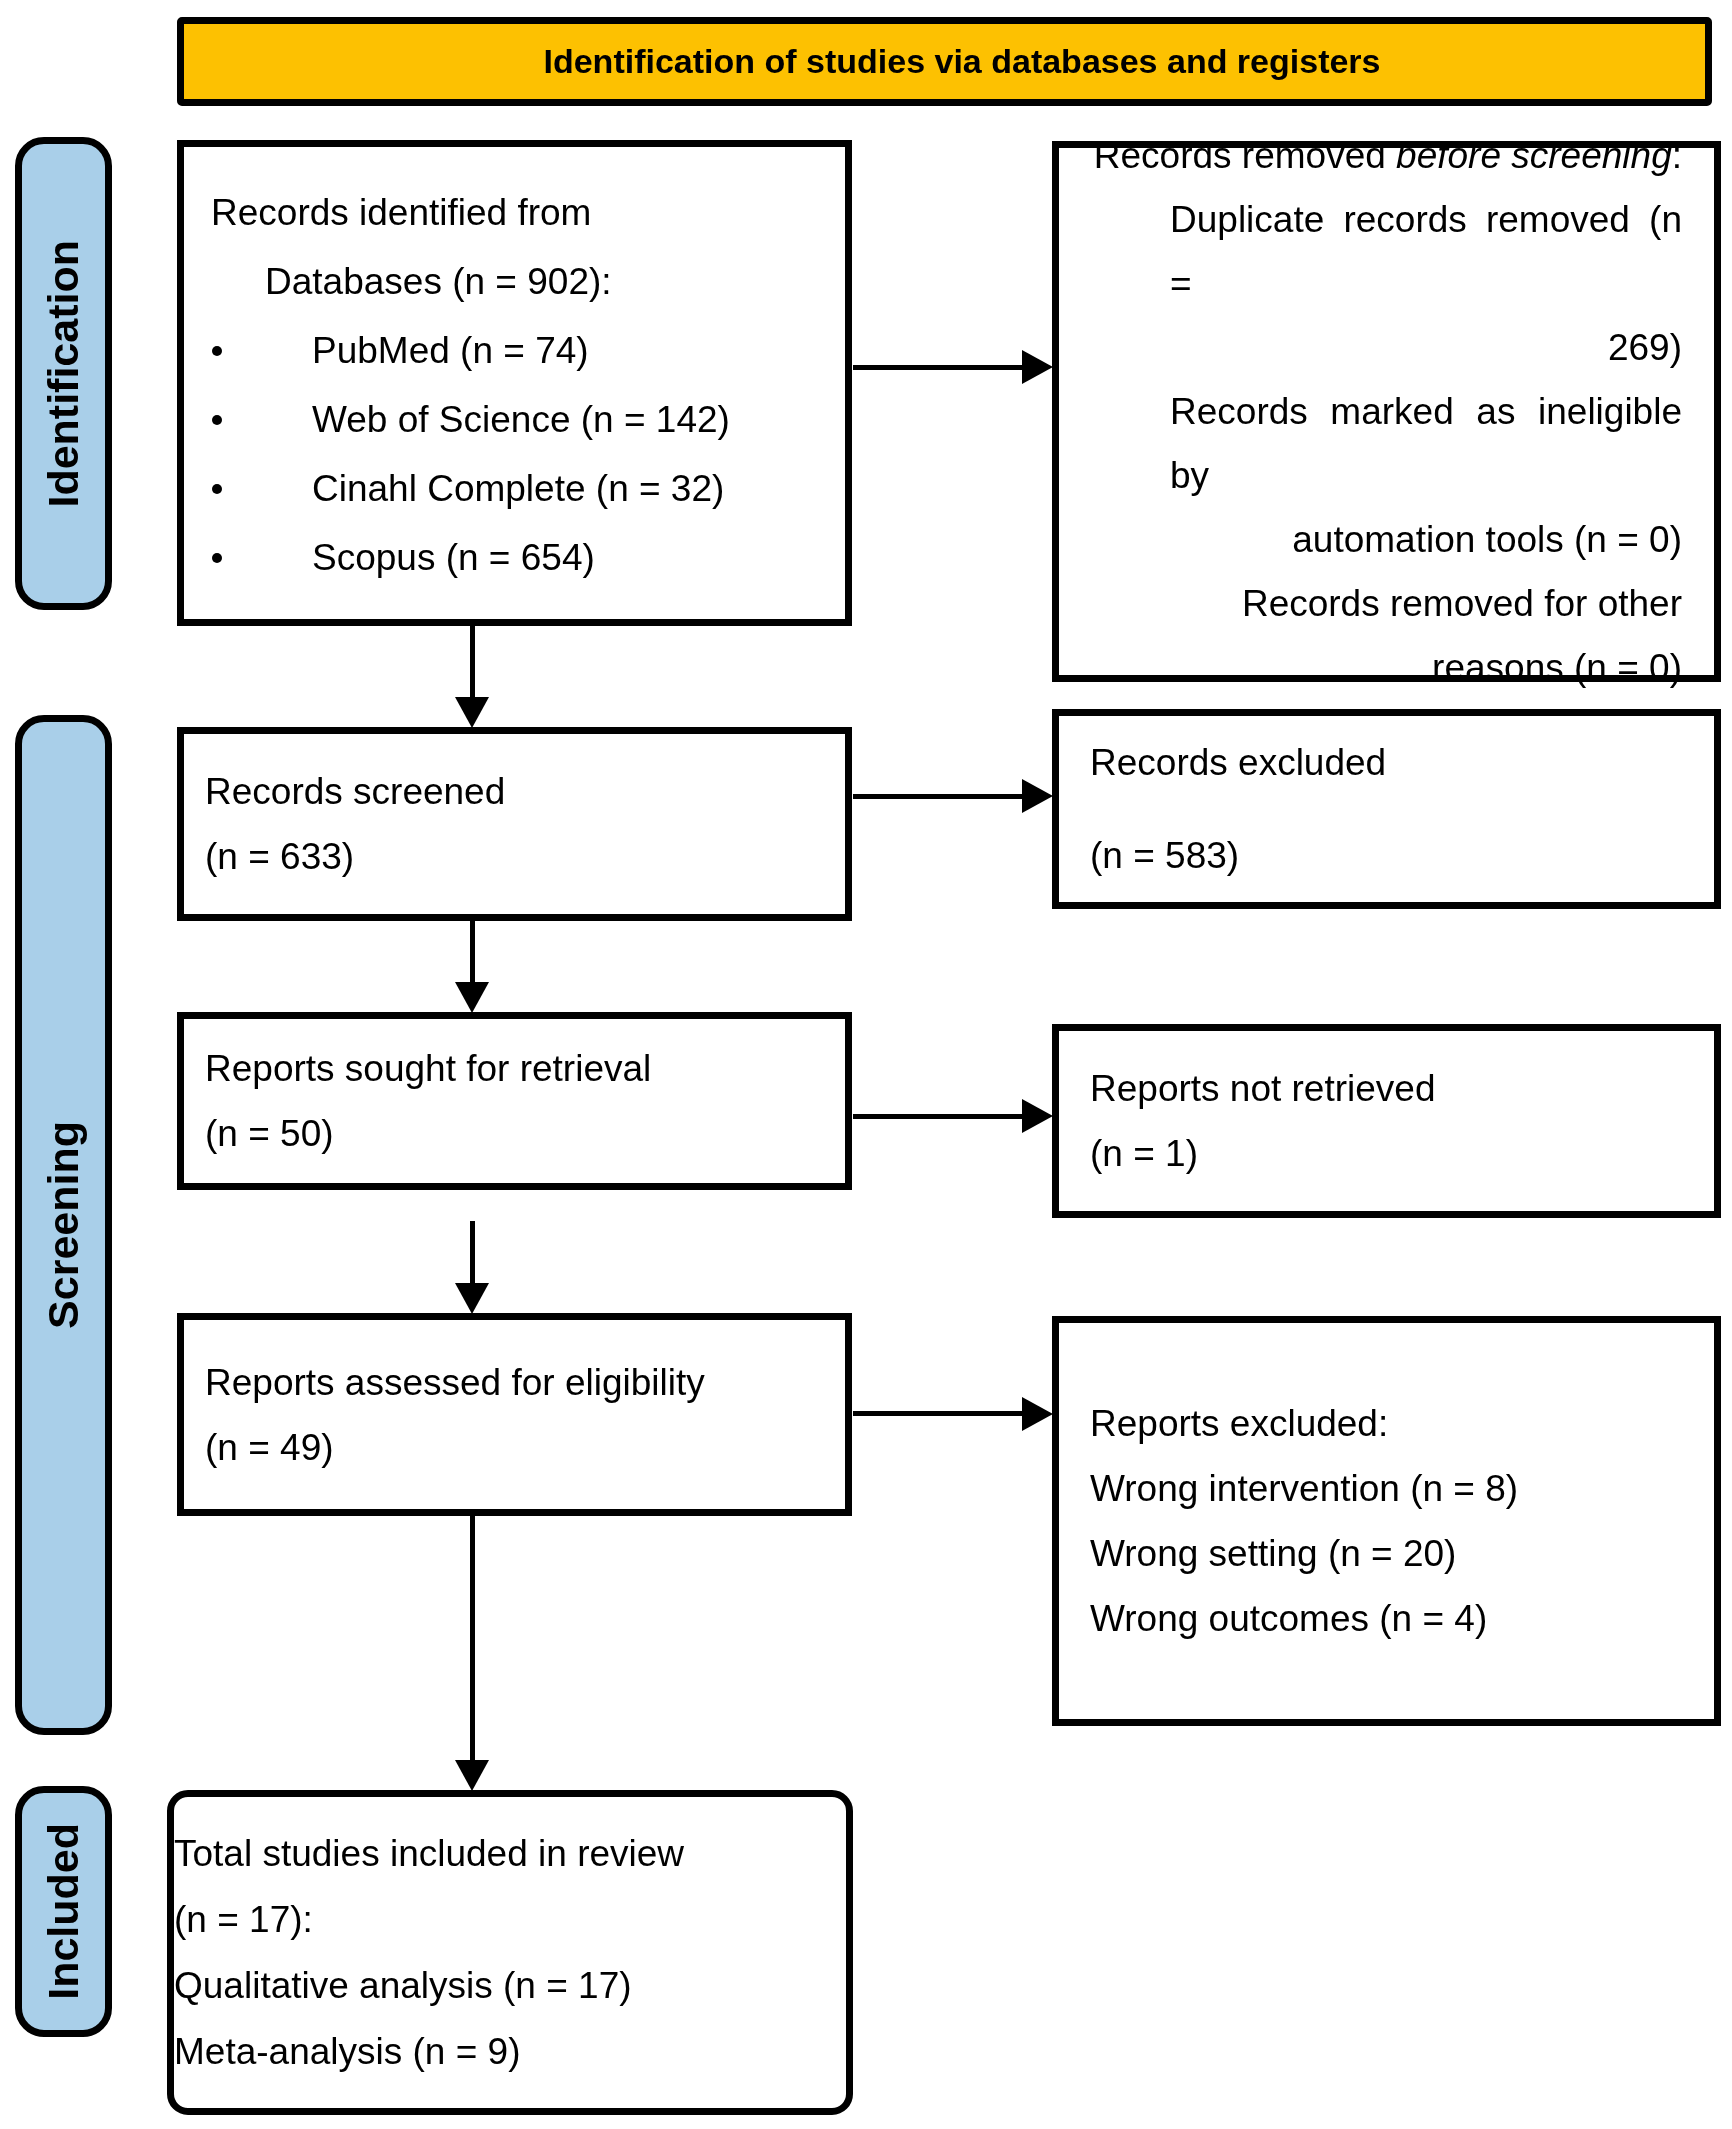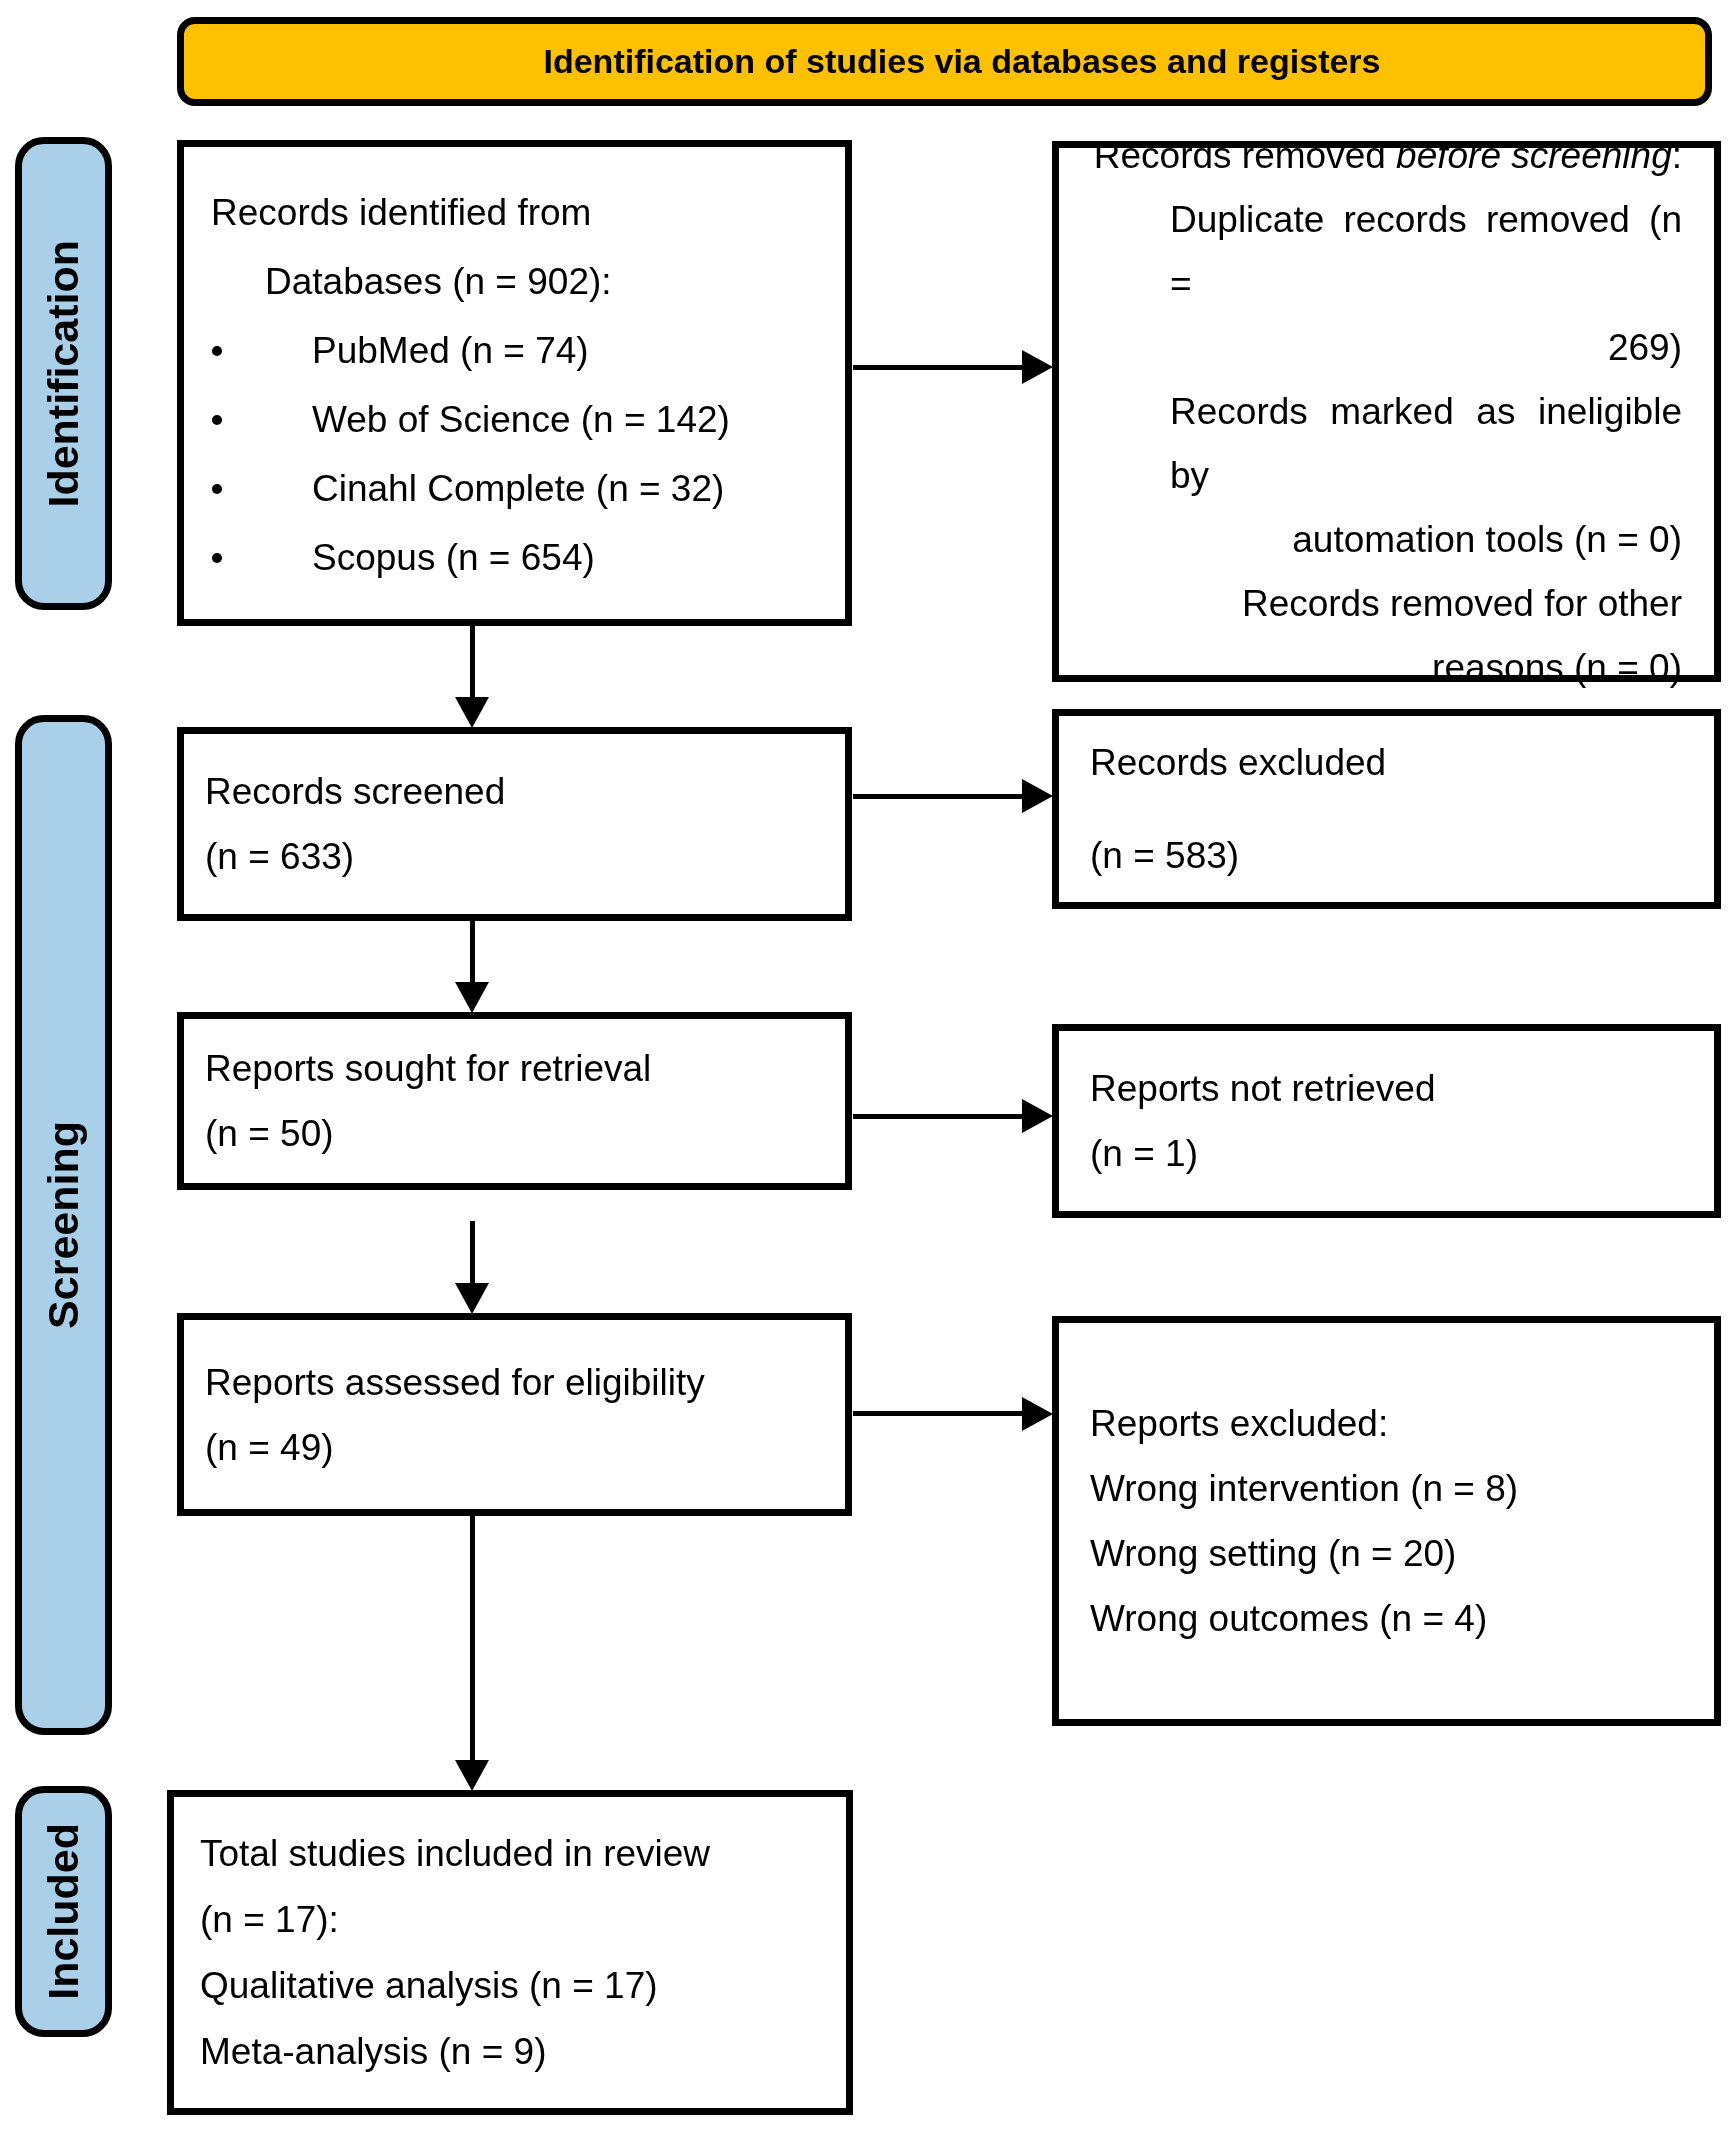--- a/index.html
+++ b/index.html
@@ -2,21 +2,21 @@
 <html style="--header-bg: #FDC101; --stage-bg: #A9CFE9; --line: #000000;font-size:9.6px"><head>
 <meta charset="utf-8">
 <style>
   :root { --header-bg:#FDC101; --stage-bg:#A9CFE9; --line:#000; }
   html,body{margin:0;padding:0;background:#fff;}
   #page{position:relative;width:1733px;height:2129px;background:#fff;
         font-family:"Liberation Sans","DejaVu Sans",sans-serif;color:#000;overflow:hidden;}
 
   
   .banner{position:absolute;left:177px;top:17px;width:1535px;height:89px;
-          box-sizing:border-box;border:7.2px solid var(--line);border-radius:18px;
+          box-sizing:border-box;border:7.2px solid var(--line);border-radius:5px;
           background:var(--header-bg);display:flex;align-items:center;justify-content:center;padding-left:35px;}
   .banner span{font-size:34px;font-weight:bold;}
 
   
   .stage{position:absolute;left:15px;width:97px;box-sizing:border-box;
          border:7.2px solid var(--line);border-radius:29px;background:var(--stage-bg);
          display:flex;align-items:center;justify-content:center;}
   .stage span{writing-mode:vertical-rl;transform:rotate(180deg);
               font-size:43px;font-weight:bold;white-space:nowrap;}
   #stage-identification{top:137px;height:473px;}
@@ -41,21 +41,21 @@
   #box-removed .indent{margin-left:81px;text-align:justify;}
   .stretch{text-align-last:justify;}
   .it{font-style:italic;}
 
   #box-screened{left:177px;top:727px;width:675px;height:194px;padding-left:21px;}
   #box-excluded{left:1052px;top:709px;width:669px;height:200px;padding-left:31px;gap:28px;}
   #box-sought{left:177px;top:1012px;width:675px;height:178px;padding-left:21px;}
   #box-notretrieved{left:1052px;top:1024px;width:669px;height:194px;padding-left:31px;}
   #box-assessed{left:177px;top:1313px;width:675px;height:203px;padding-left:21px;}
   #box-reportsexcluded{left:1052px;top:1316px;width:669px;height:410px;padding-left:31px;}
-  #box-included{left:167px;top:1790px;width:686px;height:325px;padding-left:26px;line-height:66px;}
+  #box-included{left:167px;top:1790px;width:686px;height:325px;line-height:66px;border-radius:21px;}
 
   
   .vline{position:absolute;width:4.8px;background:var(--line);}
   .vhead{position:absolute;width:0;height:0;
          border-left:17px solid transparent;border-right:17px solid transparent;
          border-top:31px solid var(--line);}
   .hline{position:absolute;height:4.8px;background:var(--line);}
   .hhead{position:absolute;width:0;height:0;
          border-top:17px solid transparent;border-bottom:17px solid transparent;
          border-left:31px solid var(--line);}

